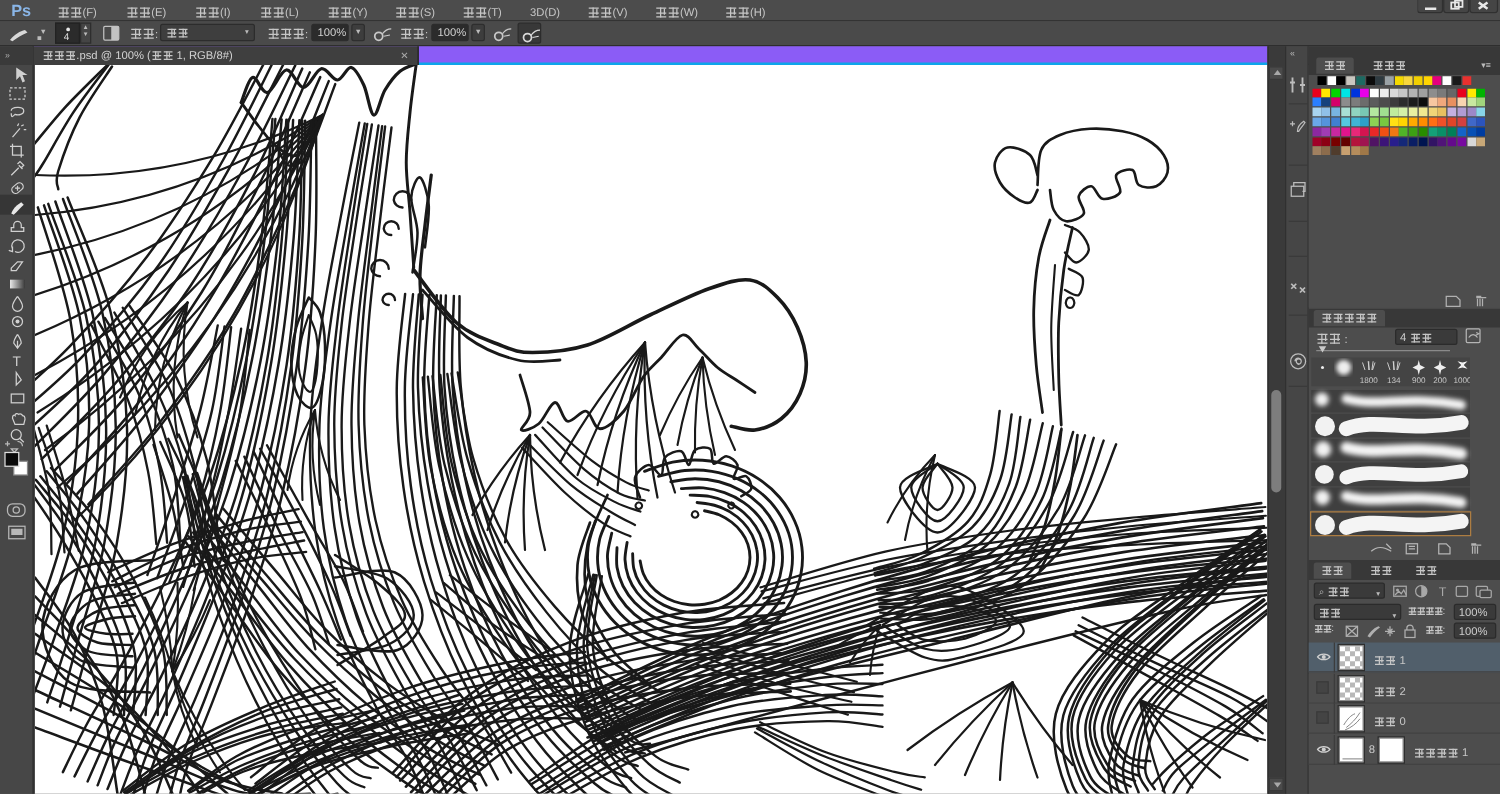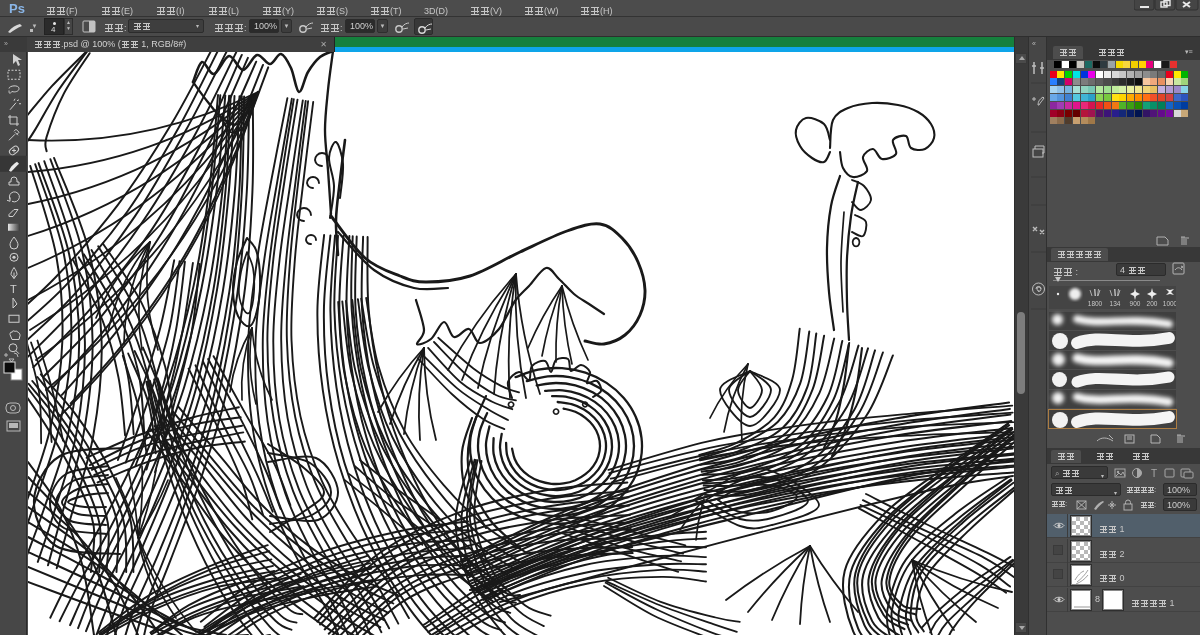--- a/index.html
+++ b/index.html
@@ -11,21 +11,21 @@
 b.c{width:8px;height:8px}
 b.c7{width:7px;height:7px}
 b.c6{width:6px;height:6px;margin:0 .5px}
 .t{color:#c6c6c6;font-size:9px}
 .menubar{position:absolute;left:0;top:0;width:1200px;height:17px;background:#4c4c4c;border-bottom:1px solid #333}
 .ps{position:absolute;left:9px;top:1px;color:#8ab6e8;font-size:13px;font-weight:bold;letter-spacing:0}
 .mi{position:absolute;top:4px;white-space:nowrap;line-height:9px}
 .optbar{position:absolute;left:0;top:17px;width:1200px;height:20px;background:#4a4a4a;border-bottom:1px solid #2e2e2e}
 .drop{position:absolute;height:14px;background:#3e3e3e;border:1px solid #2c2c2c;border-radius:2px;color:#cfcfcf;font-size:9px;line-height:13px;padding:0 4px}
 .darr{position:absolute;width:11px;height:14px;background:#3d3d3d;border:1px solid #2e2e2e;border-radius:2px;color:#bbb;font-size:6px;line-height:13px;text-align:center}
-.tabstrip{position:absolute;left:27px;top:37px;width:987px;height:15px;background:#15803d;border-bottom:5px solid #0ea5e9}
+.tabstrip{position:absolute;left:27px;top:37px;width:987px;height:15px;background:#8b5cf6;border-bottom:2px solid #0ea5e9}
 .doctab{position:absolute;left:0px;top:0px;width:308px;height:15px;background:#3f3f3f;border-right:1px solid #222;color:#d2d2d2;font-size:9px;line-height:15px;padding-left:7px}
 .toolbar{position:absolute;left:0;top:37px;width:27px;height:598px;background:#474747;border-right:1px solid #2a2a2a}
 .canvas{position:absolute;left:28px;top:52px;width:986px;height:583px;background:#fff;overflow:hidden}
 .scrollcol{position:absolute;left:1014px;top:37px;width:14px;height:598px;background:#3a3a3a;border-left:1px solid #2e2e2e}
 .thumbv{position:absolute;left:1016.5px;top:312px;width:8px;height:82px;background:#7d7d7d;border-radius:4px}
 .iconstrip{position:absolute;left:1028px;top:37px;width:19px;height:598px;background:#464646;border-left:1px solid #303030;border-right:1px solid #303030}
 .panel{position:absolute;left:1047px;top:37px;width:153px;height:598px;background:#4d4d4d}
 .phead{position:absolute;left:0;width:153px;height:15px;background:#383838;border-bottom:1px solid #2c2c2c}
 .ptab{position:absolute;top:2px;height:13px;background:#4d4d4d;color:#d6d6d6;font-size:8px;line-height:13px;padding:0 6px;border-radius:2px 2px 0 0}
 .ptabi{position:absolute;top:2px;height:13px;color:#9a9a9a;font-size:8px;line-height:13px;padding:0 6px}

